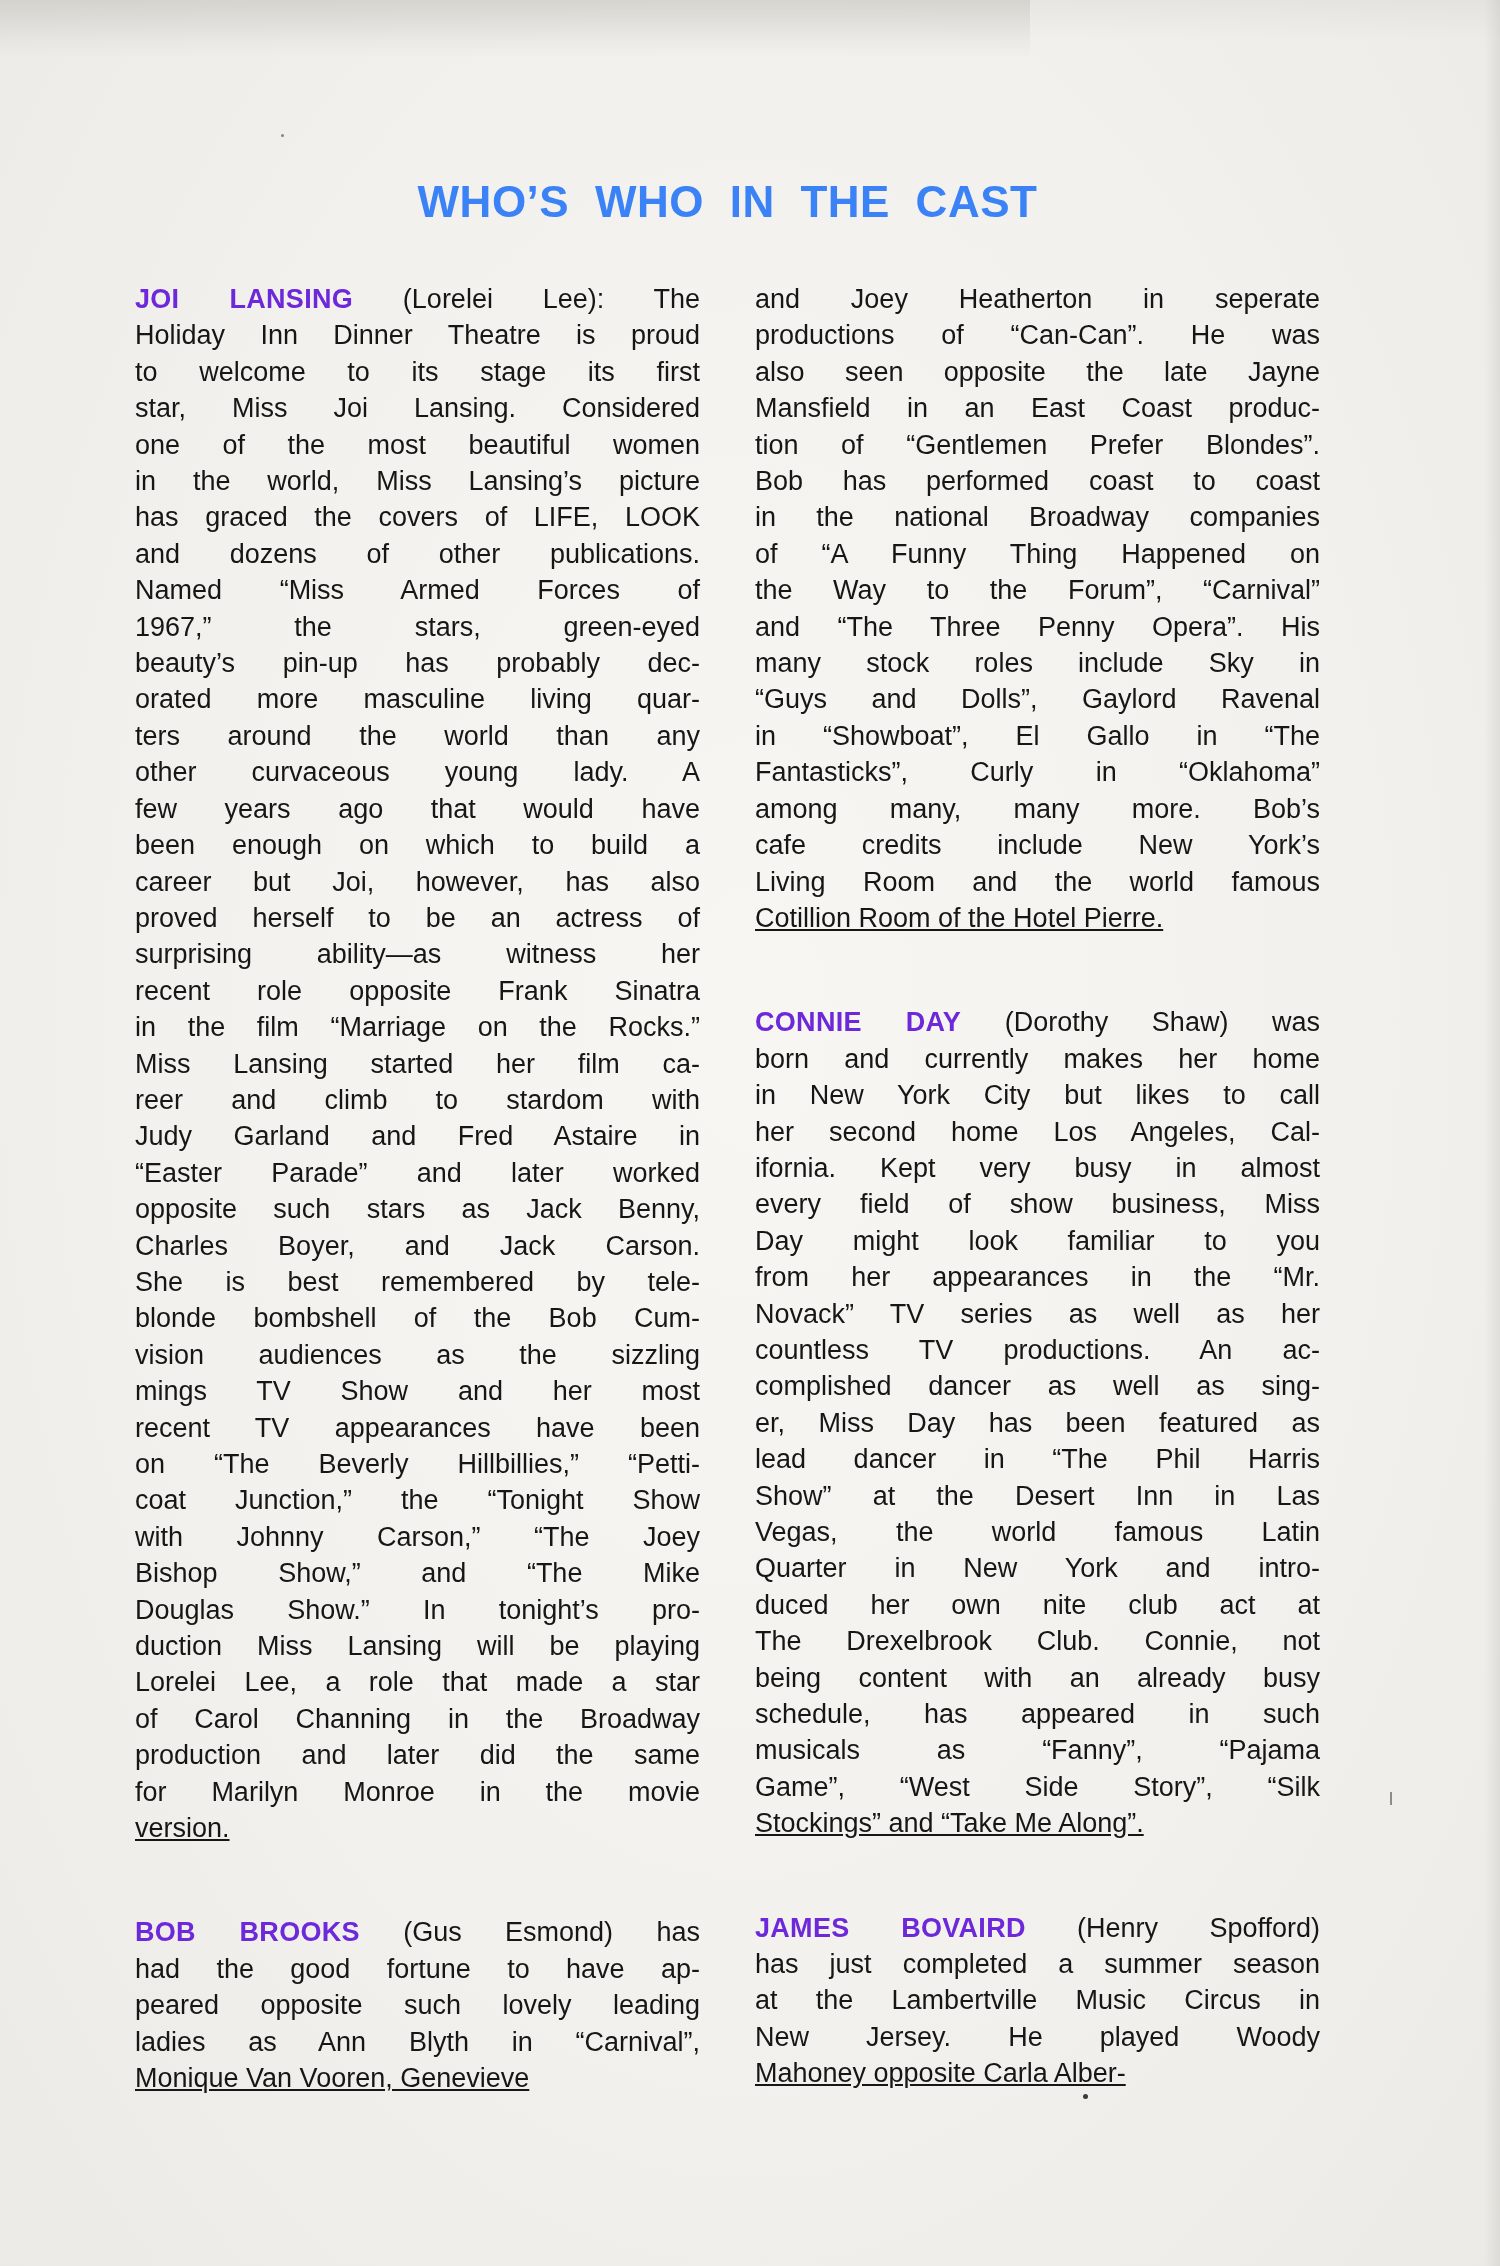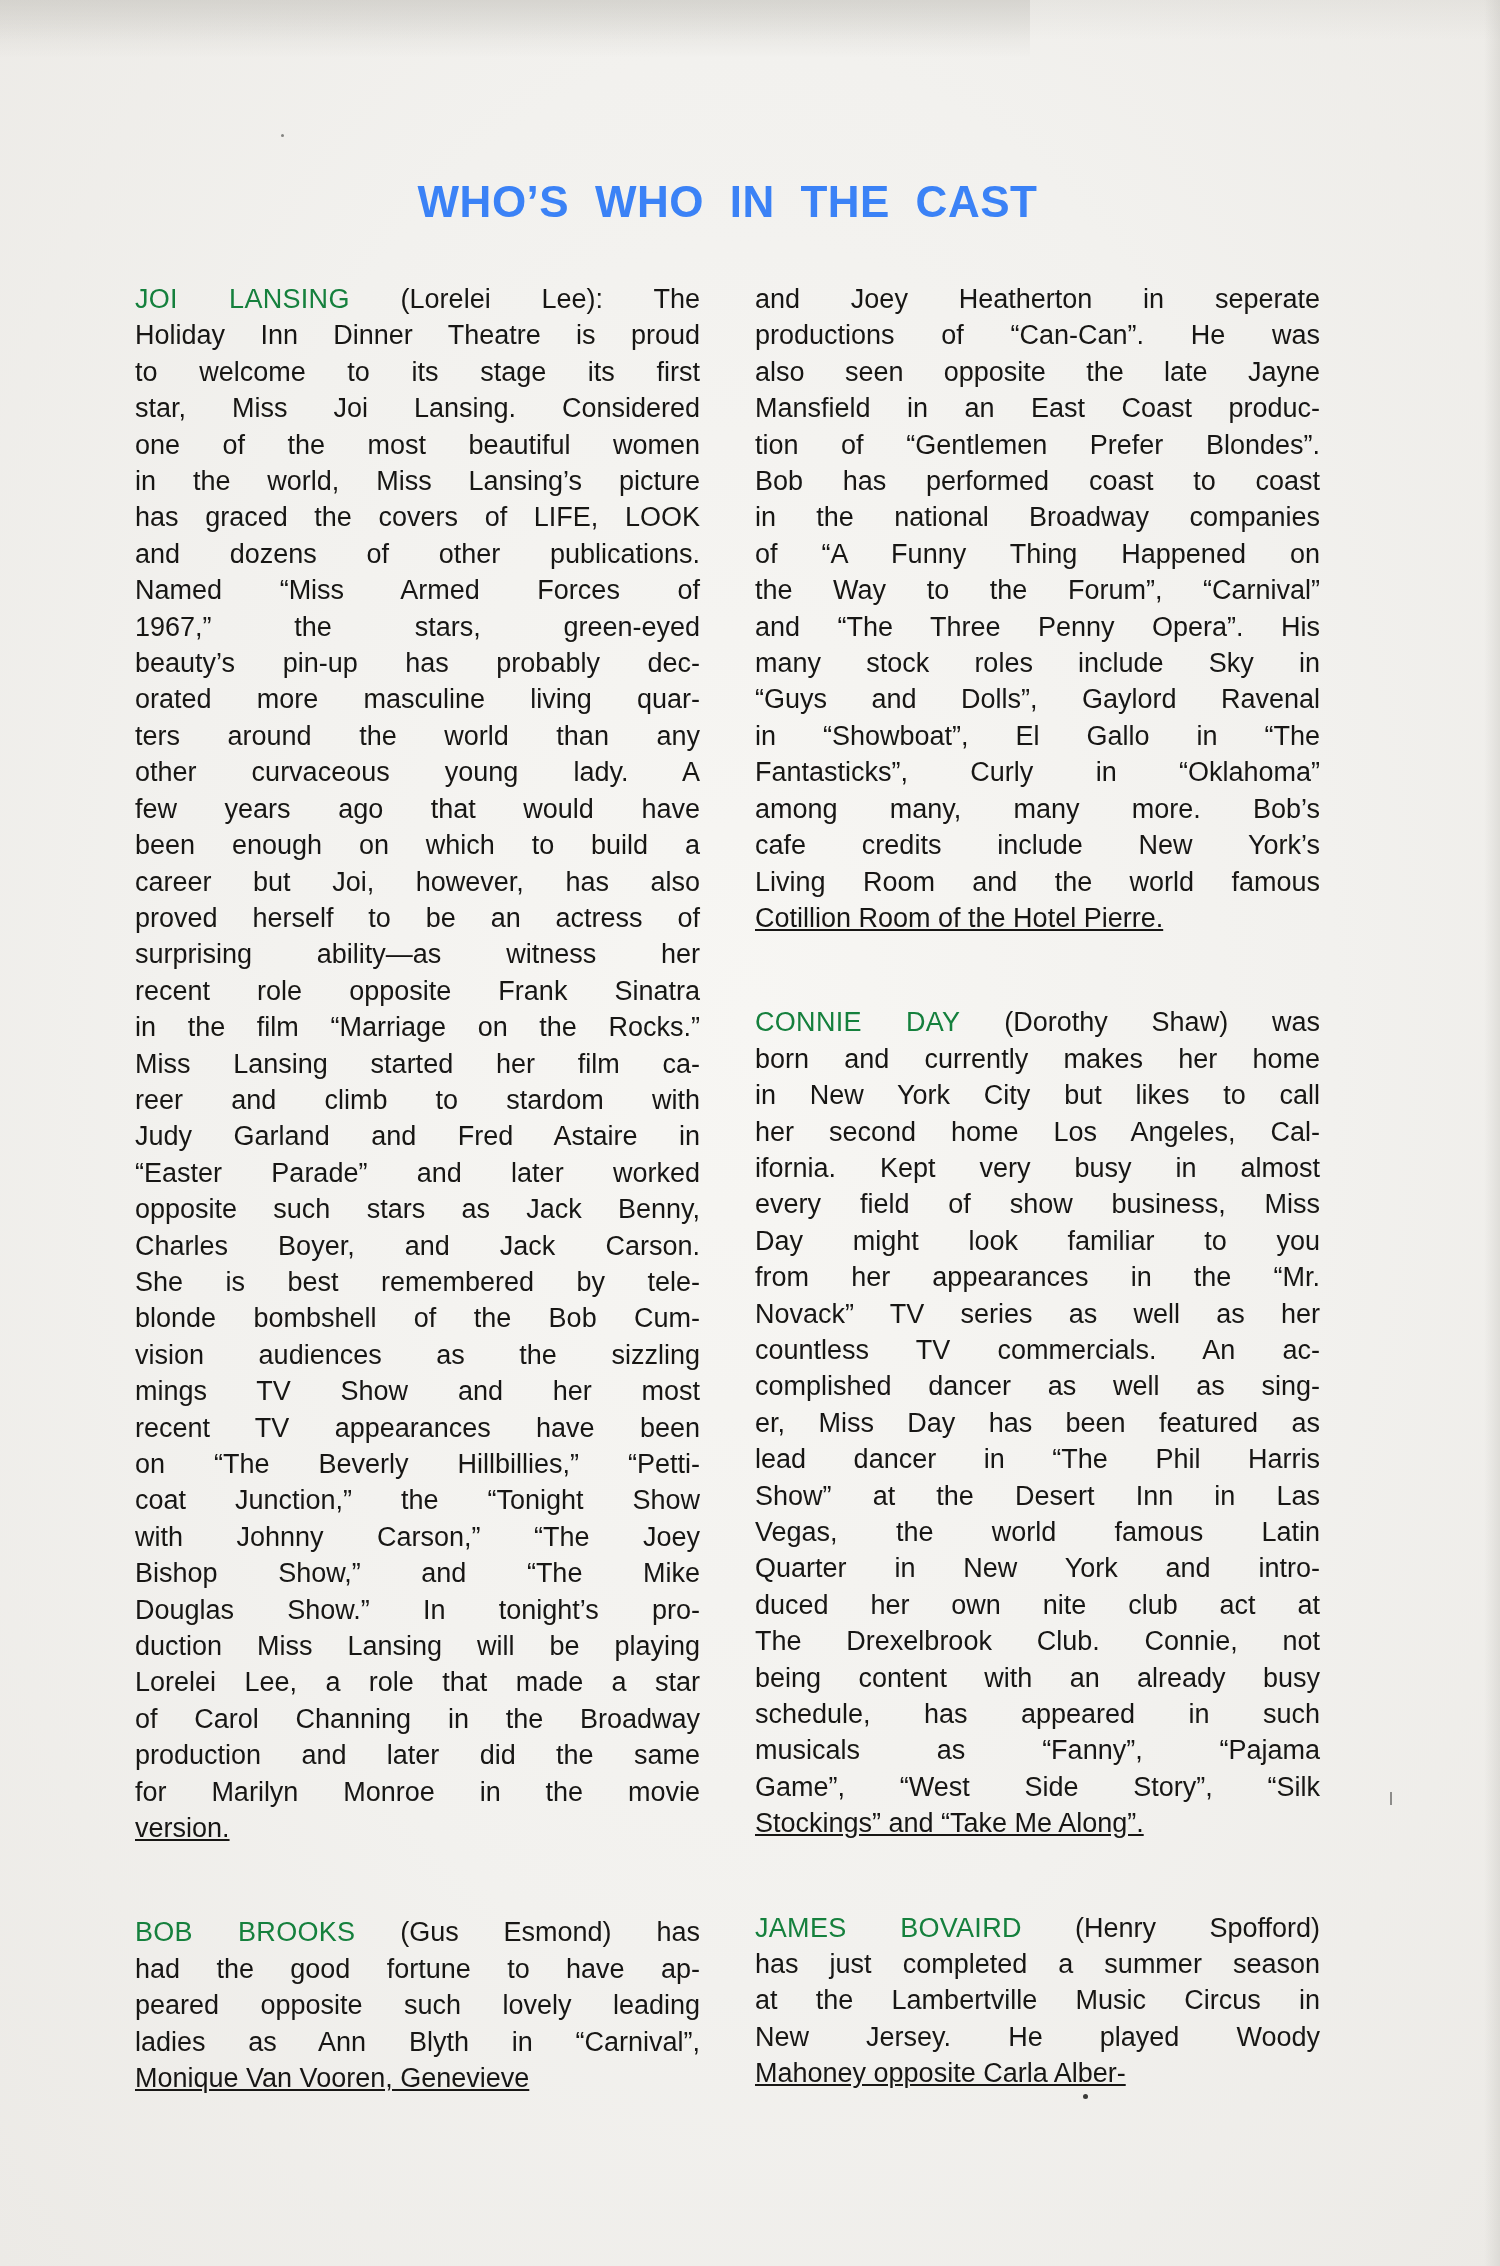--- a/index.html
+++ b/index.html
@@ -42,21 +42,21 @@
   .para { margin: 0; }
   .para + .para { margin-top: 68px; }
 
   .line {
     font-size: 27px; line-height: 36.4px; color: #171614;
     text-align: justify; text-align-last: justify;
     text-justify: inter-word;
   }
   .line.last { text-align-last: left; text-decoration: underline; }
 
-  b.lead { font-weight: 400; color: #15803d; letter-spacing: 0.3px; }
+  b.lead { font-weight: 700; color: #6d28d9; letter-spacing: 0.3px; }
 
   .artifact-dot {
     position: absolute; background: #3a3a38; border-radius: 50%;
   }
   .artifact-tick {
     position: absolute; background: rgba(60,60,58,0.55);
   }
 </style>
 </head>
 <body>
@@ -147,21 +147,21 @@
         <div class="para">
           <div class="line"><b class="lead">CONNIE DAY</b> (Dorothy Shaw) was</div>
           <div class="line">born and currently makes her home</div>
           <div class="line">in New York City but likes to call</div>
           <div class="line">her second home Los Angeles, Cal-</div>
           <div class="line">ifornia. Kept very busy in almost</div>
           <div class="line">every field of show business, Miss</div>
           <div class="line">Day might look familiar to you</div>
           <div class="line">from her appearances in the “Mr.</div>
           <div class="line">Novack” TV series as well as her</div>
-          <div class="line">countless TV commercials. An ac-</div>
+          <div class="line">countless TV productions. An ac-</div>
           <div class="line">complished dancer as well as sing-</div>
           <div class="line">er, Miss Day has been featured as</div>
           <div class="line">lead dancer in “The Phil Harris</div>
           <div class="line">Show” at the Desert Inn in Las</div>
           <div class="line">Vegas, the world famous Latin</div>
           <div class="line">Quarter in New York and intro-</div>
           <div class="line">duced her own nite club act at</div>
           <div class="line">The Drexelbrook Club. Connie, not</div>
           <div class="line">being content with an already busy</div>
           <div class="line">schedule, has appeared in such</div>

